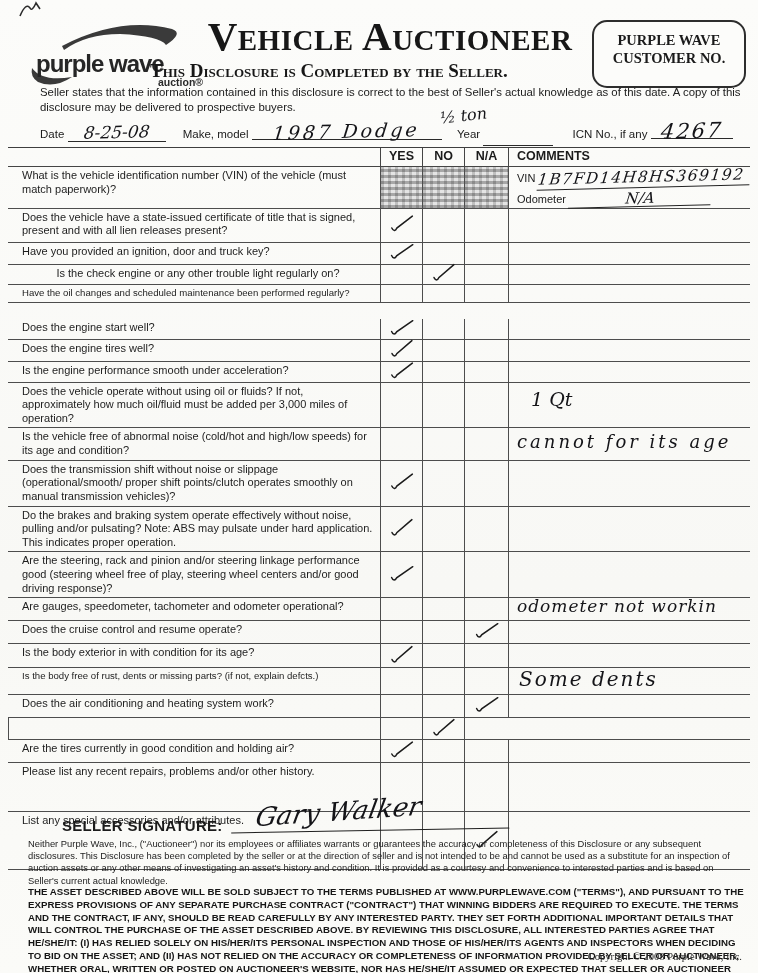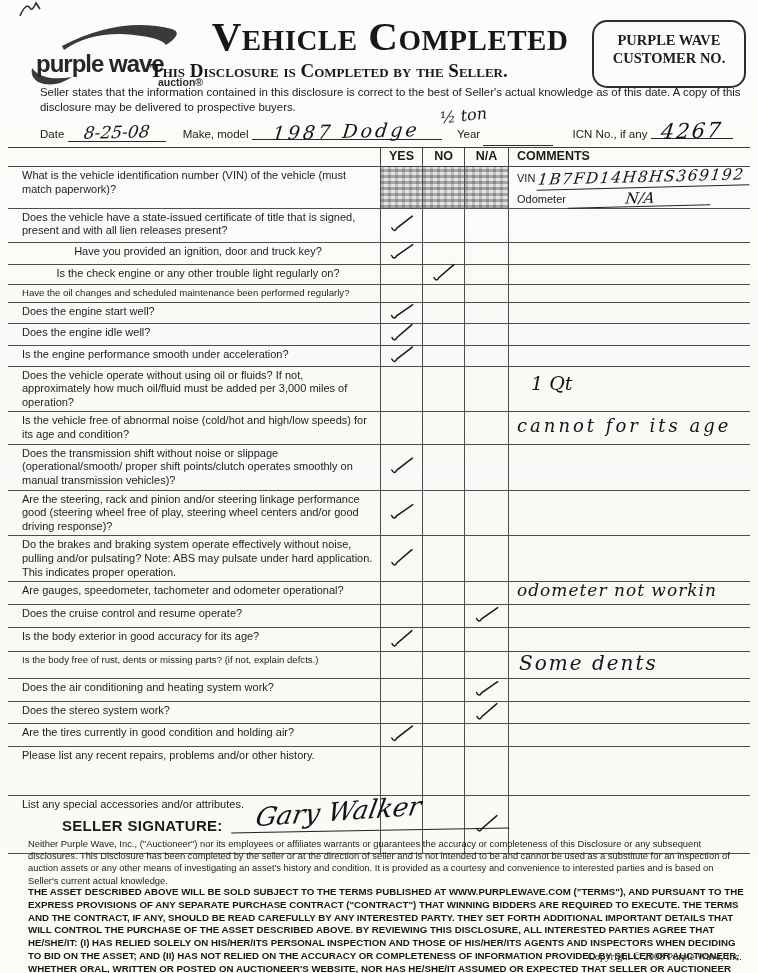--- a/index.html
+++ b/index.html
@@ -81,21 +81,21 @@
 
   <div class="logo">
     <svg width="190" height="74" viewBox="0 0 190 74">
       <path d="M42 30 Q100 0 152 13 Q164 17 146 29 Q140 20 100 18 Q66 18 44 34 Z" fill="#3a3a3a"></path>
       <path d="M12 52 Q22 66 52 61 Q34 73 18 66 Q10 61 12 52 Z" fill="#3a3a3a"></path>
     </svg>
     <span class="logo-text">purple wave</span>
     <span class="logo-sub">auction®</span>
   </div>
 
-  <div class="title">Vehicle Completed</div>
+  <div class="title">Vehicle Auctioneer</div>
   <div class="subtitle">This Disclosure is Completed by the Seller.</div>
 
   <div class="custbox">
     <div>PURPLE WAVE</div>
     <div>CUSTOMER NO.</div>
   </div>
 
   <div class="statement">Seller states that the information contained in this disclosure is correct to the best of Seller's actual knowledge as of this date.  A copy of this disclosure may be delivered to prospective buyers.</div>
 
   <div class="dateline">
@@ -133,21 +133,21 @@
           <div class="qcell">Does the vehicle have a state-issued certificate of title that is signed, present and with all lien releases present?</div>
           <div class="acell">
             <svg width="27" height="18" viewBox="0 0 27 18" class="check" style="transform: translate(-50%, -55%) rotate(-5deg);">
               <path d="M3 12 C4.5 16 6.5 15 8 12.5 L24.5 2" fill="none" stroke="#1c1c1c" stroke-width="1.5" stroke-linecap="round"></path>
             </svg>
           </div>
           <div class="acell"></div>
           <div class="acell"></div>
           <div class="ccell"></div>
         </div>
-        <div class="trow" style="min-height: 21px; text-align: center;">
+        <div class="trow" style="min-height: 21px;">
           <div class="qcell">Have you provided an ignition, door and truck key?</div>
           <div class="acell">
             <svg width="27" height="18" viewBox="0 0 27 18" class="check" style="transform: translate(-50%, -55%) rotate(-2deg);">
               <path d="M3 12 C4.5 16 6.5 15 8 12.5 L24.5 2" fill="none" stroke="#1c1c1c" stroke-width="1.5" stroke-linecap="round"></path>
             </svg>
           </div>
           <div class="acell"></div>
           <div class="acell"></div>
           <div class="ccell"></div>
         </div>
@@ -162,33 +162,33 @@
           <div class="acell"></div>
           <div class="ccell"></div>
         </div>
         <div class="trow" style="min-height: 17px;">
           <div class="qcell" style="font-size: 9.6px;">Have the oil changes and scheduled maintenance been performed regularly?</div>
           <div class="acell"></div>
           <div class="acell"></div>
           <div class="acell"></div>
           <div class="ccell"></div>
         </div>
-        <div class="trow" style="min-height: 20px;">
+        <div class="trow" style="min-height: 20px; margin-top: 16px;">
           <div class="qcell">Does the engine start well?</div>
           <div class="acell">
             <svg width="27" height="18" viewBox="0 0 27 18" class="check" style="transform: translate(-50%, -55%) rotate(-2deg);">
               <path d="M3 12 C4.5 16 6.5 15 8 12.5 L24.5 2" fill="none" stroke="#1c1c1c" stroke-width="1.5" stroke-linecap="round"></path>
             </svg>
           </div>
           <div class="acell"></div>
           <div class="acell"></div>
           <div class="ccell"></div>
         </div>
         <div class="trow" style="min-height: 21px;">
-          <div class="qcell">Does the engine idle well?</div>
+          <div class="qcell">Does the engine tires well?</div>
           <div class="acell">
             <svg width="27" height="18" viewBox="0 0 27 18" class="check" style="transform: translate(-50%, -55%) rotate(-8deg);">
               <path d="M3 12 C4.5 16 6.5 15 8 12.5 L24.5 2" fill="none" stroke="#1c1c1c" stroke-width="1.5" stroke-linecap="round"></path>
             </svg>
           </div>
           <div class="acell"></div>
           <div class="acell"></div>
           <div class="ccell"></div>
         </div>
         <div class="trow" style="min-height: 20px;">
@@ -221,34 +221,34 @@
           <div class="acell">
             <svg width="27" height="18" viewBox="0 0 27 18" class="check" style="transform: translate(-50%, -55%) rotate(-5deg);">
               <path d="M3 12 C4.5 16 6.5 15 8 12.5 L24.5 2" fill="none" stroke="#1c1c1c" stroke-width="1.5" stroke-linecap="round"></path>
             </svg>
           </div>
           <div class="acell"></div>
           <div class="acell"></div>
           <div class="ccell"></div>
         </div>
         <div class="trow" style="min-height: 40px;">
+          <div class="qcell">Do the brakes and braking system operate effectively without noise, pulling and/or pulsating? Note: ABS may pulsate under hard application.  This indicates proper operation.</div>
+          <div class="acell">
+            <svg width="27" height="18" viewBox="0 0 27 18" class="check" style="transform: translate(-50%, -55%) rotate(-8deg);">
+              <path d="M3 12 C4.5 16 6.5 15 8 12.5 L24.5 2" fill="none" stroke="#1c1c1c" stroke-width="1.5" stroke-linecap="round"></path>
+            </svg>
+          </div>
+          <div class="acell"></div>
+          <div class="acell"></div>
+          <div class="ccell"></div>
+        </div>
+        <div class="trow" style="min-height: 40px;">
           <div class="qcell">Are the steering, rack and pinion and/or steering linkage performance good (steering wheel free of play, steering wheel centers and/or good driving response)?</div>
           <div class="acell">
             <svg width="27" height="18" viewBox="0 0 27 18" class="check" style="transform: translate(-50%, -55%) rotate(-2deg);">
-              <path d="M3 12 C4.5 16 6.5 15 8 12.5 L24.5 2" fill="none" stroke="#1c1c1c" stroke-width="1.5" stroke-linecap="round"></path>
-            </svg>
-          </div>
-          <div class="acell"></div>
-          <div class="acell"></div>
-          <div class="ccell"></div>
-        </div>
-        <div class="trow" style="min-height: 40px;">
-          <div class="qcell">Do the brakes and braking system operate effectively without noise, pulling and/or pulsating? Note: ABS may pulsate under hard application.  This indicates proper operation.</div>
-          <div class="acell">
-            <svg width="27" height="18" viewBox="0 0 27 18" class="check" style="transform: translate(-50%, -55%) rotate(-8deg);">
               <path d="M3 12 C4.5 16 6.5 15 8 12.5 L24.5 2" fill="none" stroke="#1c1c1c" stroke-width="1.5" stroke-linecap="round"></path>
             </svg>
           </div>
           <div class="acell"></div>
           <div class="acell"></div>
           <div class="ccell"></div>
         </div>
         <div class="trow" style="min-height: 21px;">
           <div class="qcell">Are gauges, speedometer, tachometer and odometer operational?</div>
           <div class="acell"></div>
@@ -261,21 +261,21 @@
           <div class="acell"></div>
           <div class="acell"></div>
           <div class="acell">
             <svg width="27" height="18" viewBox="0 0 27 18" class="check" style="transform: translate(-50%, -55%) rotate(-2deg);">
               <path d="M3 12 C4.5 16 6.5 15 8 12.5 L24.5 2" fill="none" stroke="#1c1c1c" stroke-width="1.5" stroke-linecap="round"></path>
             </svg>
           </div>
           <div class="ccell"></div>
         </div>
         <div class="trow" style="min-height: 23px;">
-          <div class="qcell">Is the body exterior in good accuracy for its age?</div>
+          <div class="qcell">Is the body exterior in with condition for its age?</div>
           <div class="acell">
             <svg width="27" height="18" viewBox="0 0 27 18" class="check" style="transform: translate(-50%, -55%) rotate(-8deg);">
               <path d="M3 12 C4.5 16 6.5 15 8 12.5 L24.5 2" fill="none" stroke="#1c1c1c" stroke-width="1.5" stroke-linecap="round"></path>
             </svg>
           </div>
           <div class="acell"></div>
           <div class="acell"></div>
           <div class="ccell"></div>
         </div>
         <div class="trow" style="min-height: 21px;">
@@ -290,21 +290,20 @@
           <div class="acell"></div>
           <div class="acell"></div>
           <div class="acell">
             <svg width="27" height="18" viewBox="0 0 27 18" class="check" style="transform: translate(-50%, -55%) rotate(-2deg);">
               <path d="M3 12 C4.5 16 6.5 15 8 12.5 L24.5 2" fill="none" stroke="#1c1c1c" stroke-width="1.5" stroke-linecap="round"></path>
             </svg>
           </div>
           <div class="ccell"></div>
         </div>
         <div class="trow" style="min-height: 21px;">
-          <div class="qcell">Does the stereo system work?</div>
           <div class="acell"></div>
           <div class="acell"></div>
           <div class="acell">
             <svg width="27" height="18" viewBox="0 0 27 18" class="check" style="transform: translate(-50%, -55%) rotate(-8deg);">
               <path d="M3 12 C4.5 16 6.5 15 8 12.5 L24.5 2" fill="none" stroke="#1c1c1c" stroke-width="1.5" stroke-linecap="round"></path>
             </svg>
           </div>
           <div class="ccell"></div>
         </div>
         <div class="trow" style="min-height: 22px;">

